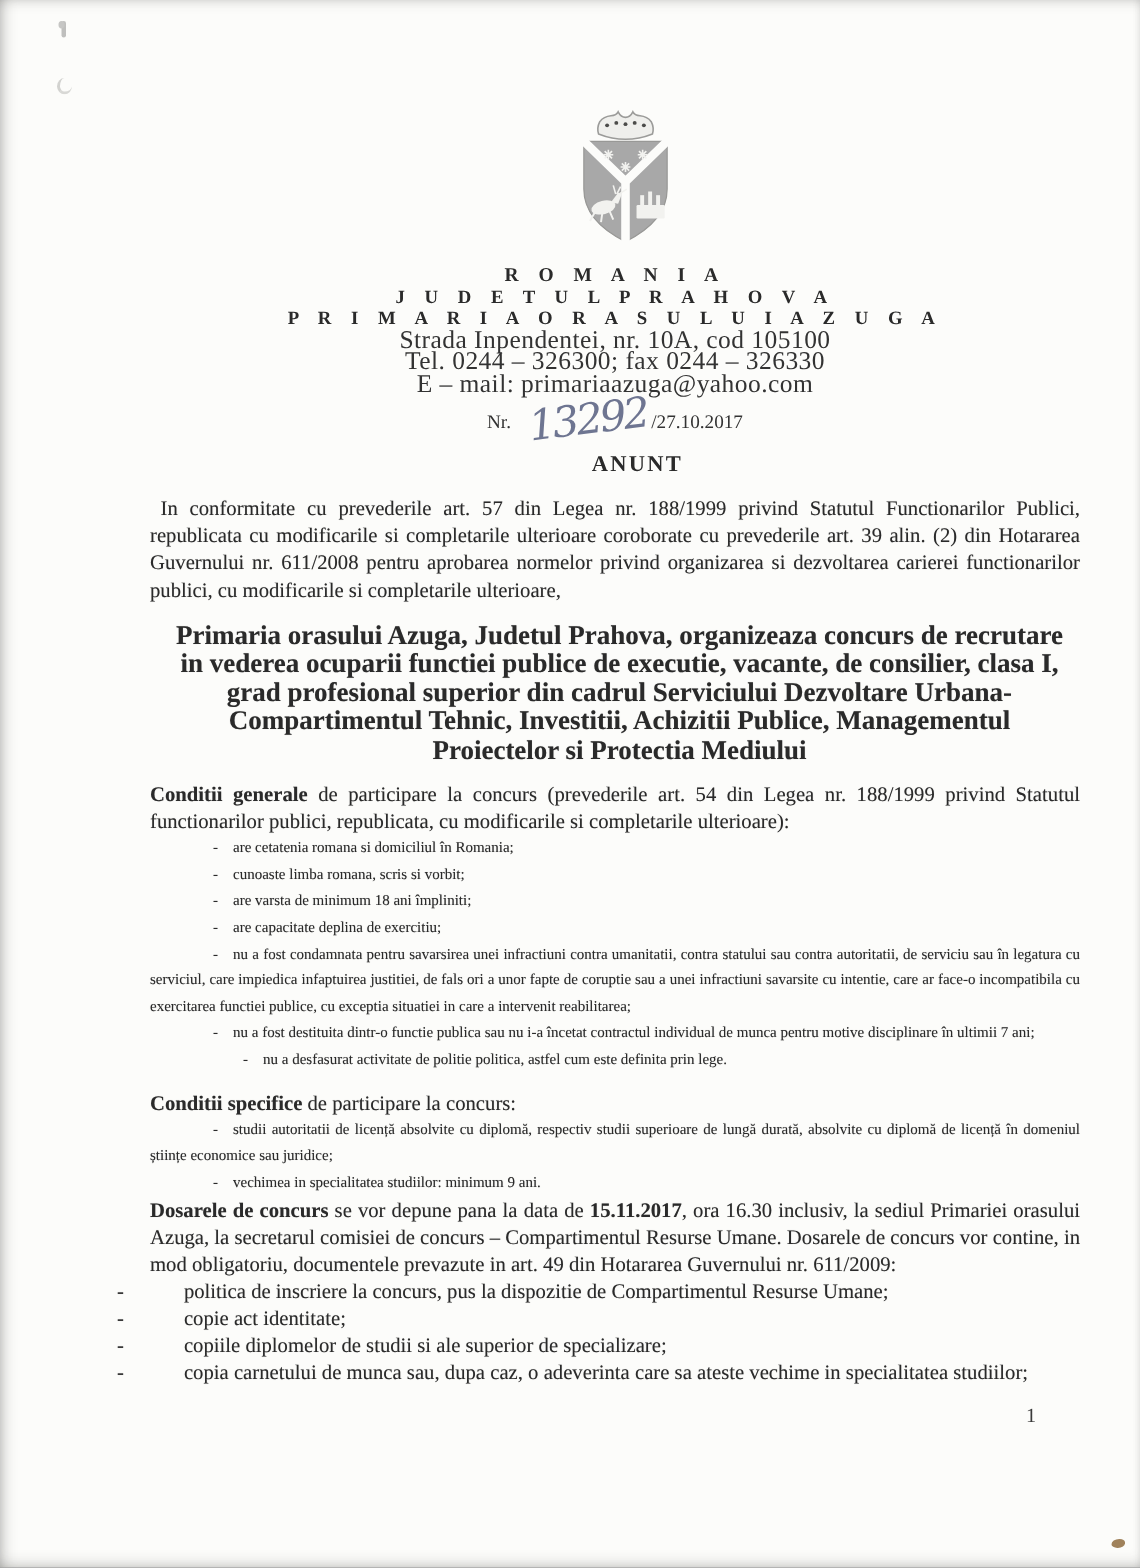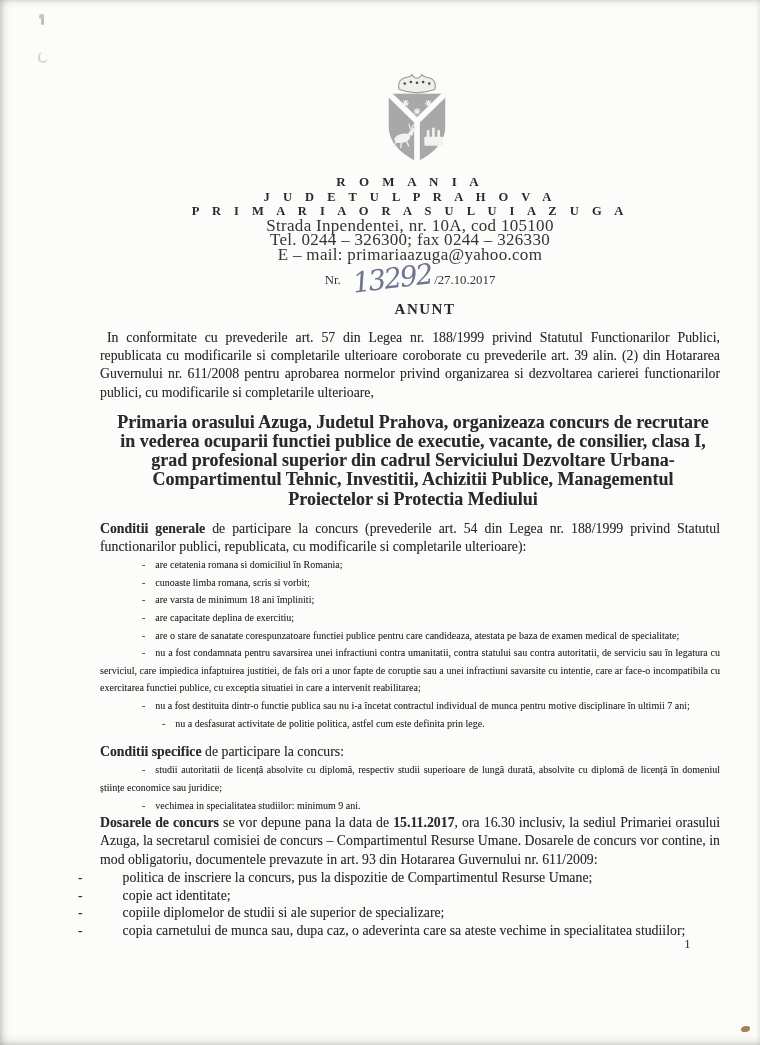--- a/index.html
+++ b/index.html
@@ -112,31 +112,30 @@
     <p class="para intro">In conformitate cu prevederile art. 57 din Legea nr. 188/1999 privind Statutul Functionarilor Publici, republicata cu modificarile si completarile ulterioare coroborate cu prevederile art. 39 alin. (2) din Hotararea Guvernului nr. 611/2008 pentru aprobarea normelor privind organizarea si dezvoltarea carierei functionarilor publici, cu modificarile si completarile ulterioare,</p>
 
     <p class="bold-center">Primaria orasului Azuga, Judetul Prahova, organizeaza concurs de recrutare in vederea ocuparii functiei publice de executie, vacante, de consilier, clasa I, grad profesional superior din cadrul Serviciului Dezvoltare Urbana-Compartimentul Tehnic, Investitii, Achizitii Publice, Managementul Proiectelor si Protectia Mediului</p>
 
     <p class="para sect"><b>Conditii generale</b><span> de participare la concurs (prevederile art. 54 din Legea nr. 188/1999 privind Statutul functionarilor publici, republicata, cu modificarile si completarile ulterioare):</span></p>
 
     <p class="li"><span class="dash">-</span><span>are cetatenia romana si domiciliul în Romania;</span></p>
     <p class="li"><span class="dash">-</span><span>cunoaste limba romana, scris si vorbit;</span></p>
     <p class="li"><span class="dash">-</span><span>are varsta de minimum 18 ani împliniti;</span></p>
     <p class="li"><span class="dash">-</span><span>are capacitate deplina de exercitiu;</span></p>
-    <p class="li"><span class="dash">-</span><span>are o stare de sanatate corespunzatoare functiei publice pentru care candideaza, atestata pe baza de examen medical de specialitate;</span></p>
     <p class="li"><span class="dash">-</span><span>nu a fost condamnata pentru savarsirea unei infractiuni contra umanitatii, contra statului sau contra autoritatii, de serviciu sau în legatura cu serviciul, care impiedica infaptuirea justitiei, de fals ori a unor fapte de coruptie sau a unei infractiuni savarsite cu intentie, care ar face-o incompatibila cu exercitarea functiei publice, cu exceptia situatiei in care a intervenit reabilitarea;</span></p>
     <p class="li"><span class="dash">-</span><span>nu a fost destituita dintr-o functie publica sau nu i-a încetat contractul individual de munca pentru motive disciplinare în ultimii 7 ani;</span></p>
     <p class="li xindent"><span class="dash">-</span><span>nu a desfasurat activitate de politie politica, astfel cum este definita prin lege.</span></p>
 
     <p class="para sect"><b>Conditii specifice</b><span> de participare la concurs:</span></p>
 
     <p class="li"><span class="dash">-</span><span>studii autoritatii de licență absolvite cu diplomă, respectiv studii superioare de lungă durată, absolvite cu diplomă de licență în domeniul științe economice sau juridice;</span></p>
     <p class="li"><span class="dash">-</span><span>vechimea in specialitatea studiilor: minimum 9 ani.</span></p>
 
-    <p class="para"><b>Dosarele de concurs</b><span> se vor depune pana la data de </span><b>15.11.2017</b><span>, ora 16.30 inclusiv, la sediul Primariei orasului Azuga, la secretarul comisiei de concurs – Compartimentul Resurse Umane. Dosarele de concurs vor contine, in mod obligatoriu, documentele prevazute in art. 93 din Hotararea Guvernului nr. 611/2009:</span></p>
+    <p class="para"><b>Dosarele de concurs</b><span> se vor depune pana la data de </span><b>15.11.2017</b><span>, ora 16.30 inclusiv, la sediul Primariei orasului Azuga, la secretarul comisiei de concurs – Compartimentul Resurse Umane. Dosarele de concurs vor contine, in mod obligatoriu, documentele prevazute in art. 49 din Hotararea Guvernului nr. 611/2009:</span></p>
 
     <p class="ditem"><span class="dash">-</span><span>politica de inscriere la concurs, pus la dispozitie de Compartimentul Resurse Umane;</span></p>
     <p class="ditem"><span class="dash">-</span><span>copie act identitate;</span></p>
     <p class="ditem"><span class="dash">-</span><span>copiile diplomelor de studii si ale superior de specializare;</span></p>
     <p class="ditem"><span class="dash">-</span><span>copia carnetului de munca sau, dupa caz, o adeverinta care sa ateste vechime in specialitatea studiilor;</span></p>
 
   </div>
 
   <div class="pagenum">1</div>
   <div class="speck"></div>

